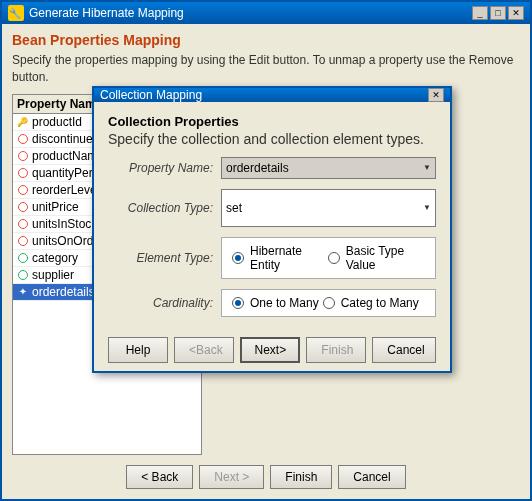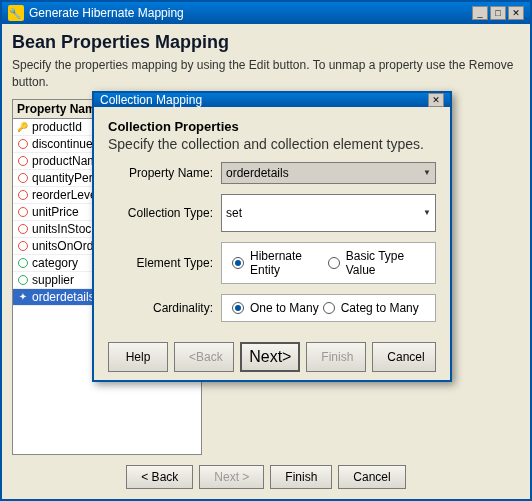--- a/index.html
+++ b/index.html
@@ -59,23 +59,23 @@
     }
 
     .outer-content {
       flex: 1;
       display: flex;
       flex-direction: column;
       padding: 8px 10px 10px 10px;
     }
 
     .page-title {
-      font-size: 18px;
+      font-size: 14px;
       font-weight: bold;
-      color: #0f172a;
+      color: #c2410c;
       margin-bottom: 4px;
     }
     .page-desc {
       color: #333;
       margin-bottom: 8px;
       line-height: 1.4;
     }
 
     .main-area {
       flex: 1;
@@ -209,21 +209,22 @@
     }
     .form-row {
       display: flex;
       align-items: center;
       gap: 8px;
     }
     .form-label {
       width: 105px;
       text-align: right;
       flex-shrink: 0;
-      color: #000000;
+      color: #404040;
+      font-style: italic;
     }
     .form-control {
       flex: 1;
       border: 1px solid #7a7a7a;
       background: #f5f4ee;
       padding: 2px 4px;
       height: 22px;
       font-size: 12px;
       display: flex;
       align-items: center;
@@ -283,21 +284,21 @@
       justify-content: center;
       gap: 6px;
       padding: 8px 14px;
     }
     .btn-primary {
       padding: 4px 3px;
       border: 1px solid #7a7a7a;
       background: linear-gradient(to bottom, #f5f4ee, #dcd9d0);
       cursor: pointer;
       min-width: 60px;
-      font-size: 16px;
+      font-size: 12px;
       border: 2px solid #555;
     }
     .btn-normal {
       padding: 4px 14px;
       border: 1px solid #7a7a7a;
       background: linear-gradient(to bottom, #f5f4ee, #dcd9d0);
       cursor: pointer;
       min-width: 60px;
       font-size: 12px;
     }

